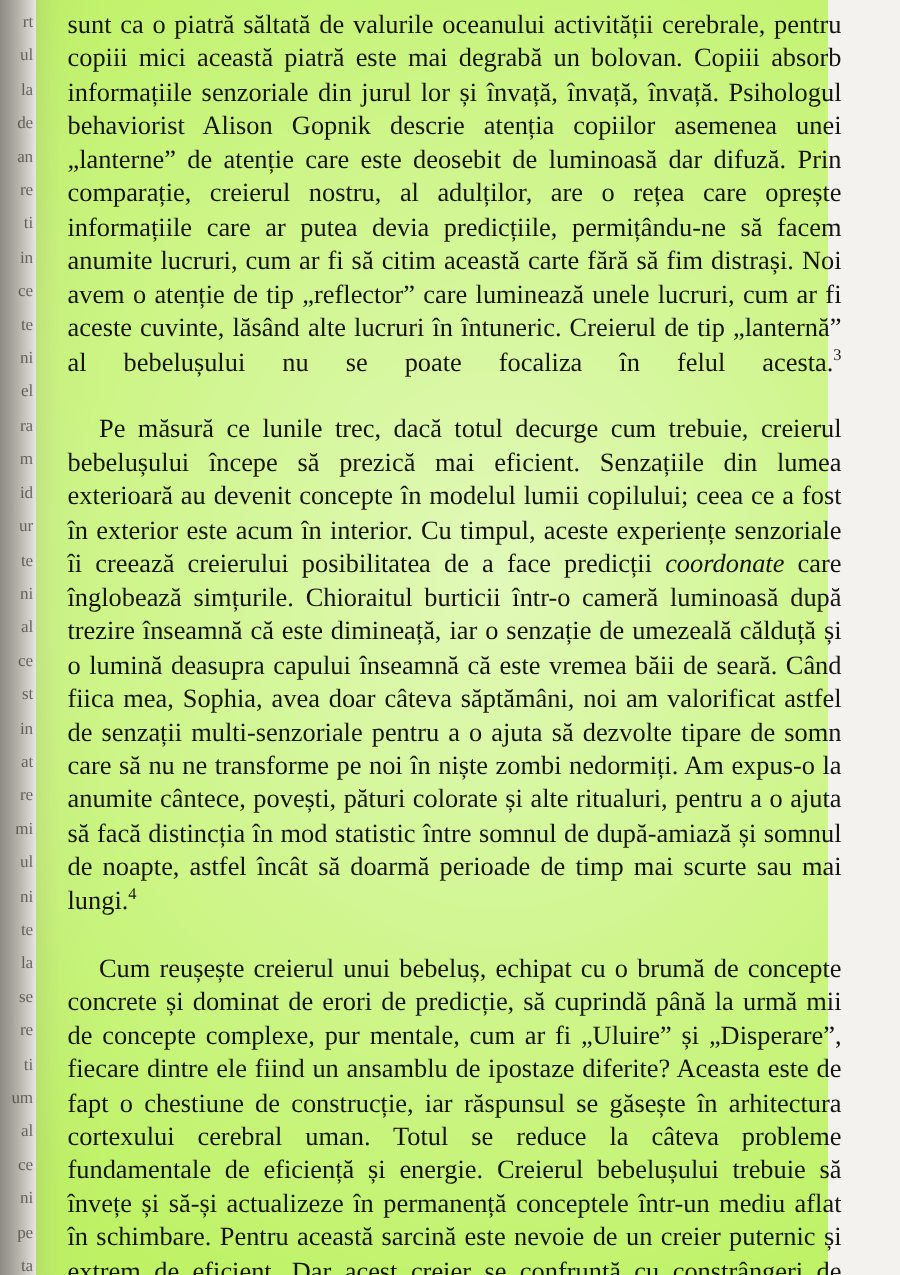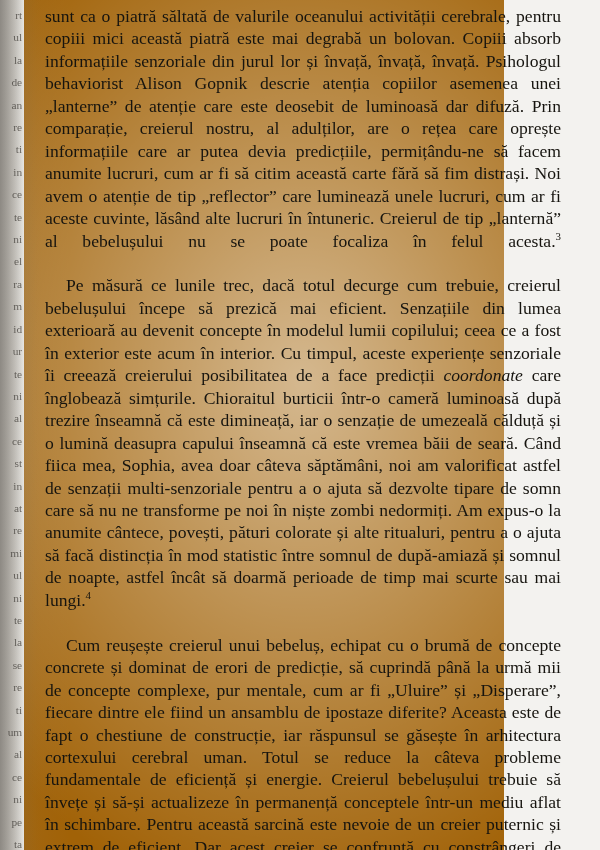--- a/index.html
+++ b/index.html
@@ -9,23 +9,23 @@
   body {
     width: 600px;
     height: 850px;
     overflow: hidden;
     background: #f3f2ef;
     font-family: "Liberation Serif", "DejaVu Serif", serif;
   }
 
   #page {
     position: relative;
-    width: 504px;
+    width: 552px;
     height: 850px;
-    background: #a16207;
+    background: #bef264;
   }
 
   
   #paper-tone {
     position: absolute;
     inset: 0;
     background:
       radial-gradient(ellipse 120% 90% at 60% 45%, rgba(255,255,255,0.55) 0%, rgba(255,255,255,0.0) 70%),
       linear-gradient(90deg, rgba(120,116,110,0.16) 0px, rgba(160,156,150,0.05) 34px, rgba(0,0,0,0) 70px);
     pointer-events: none;

